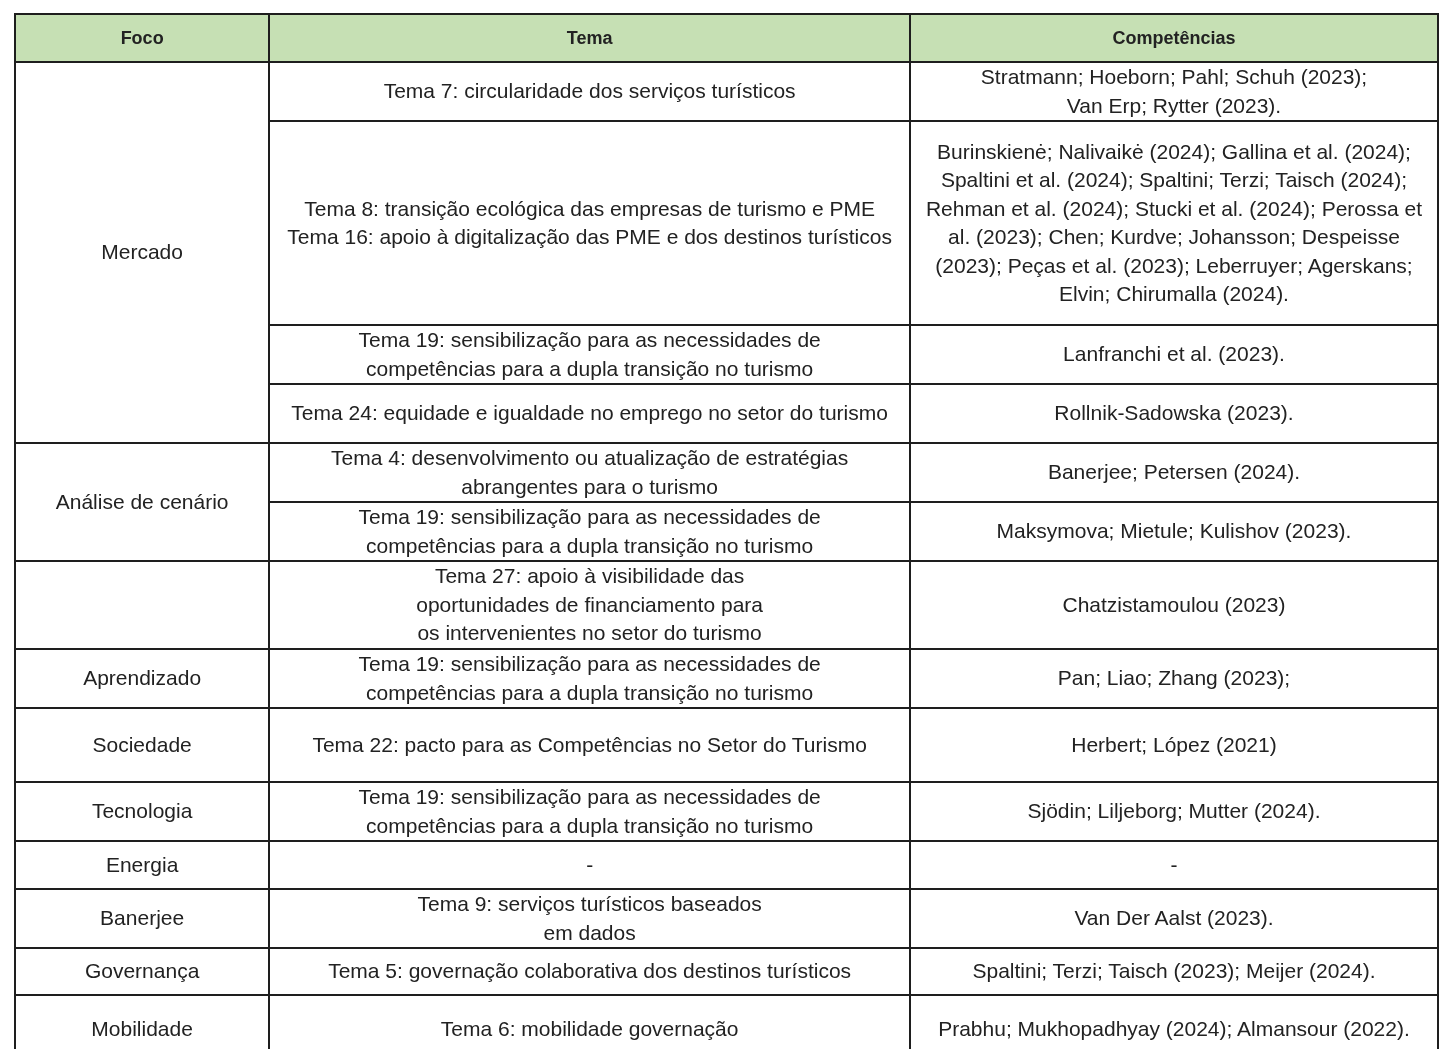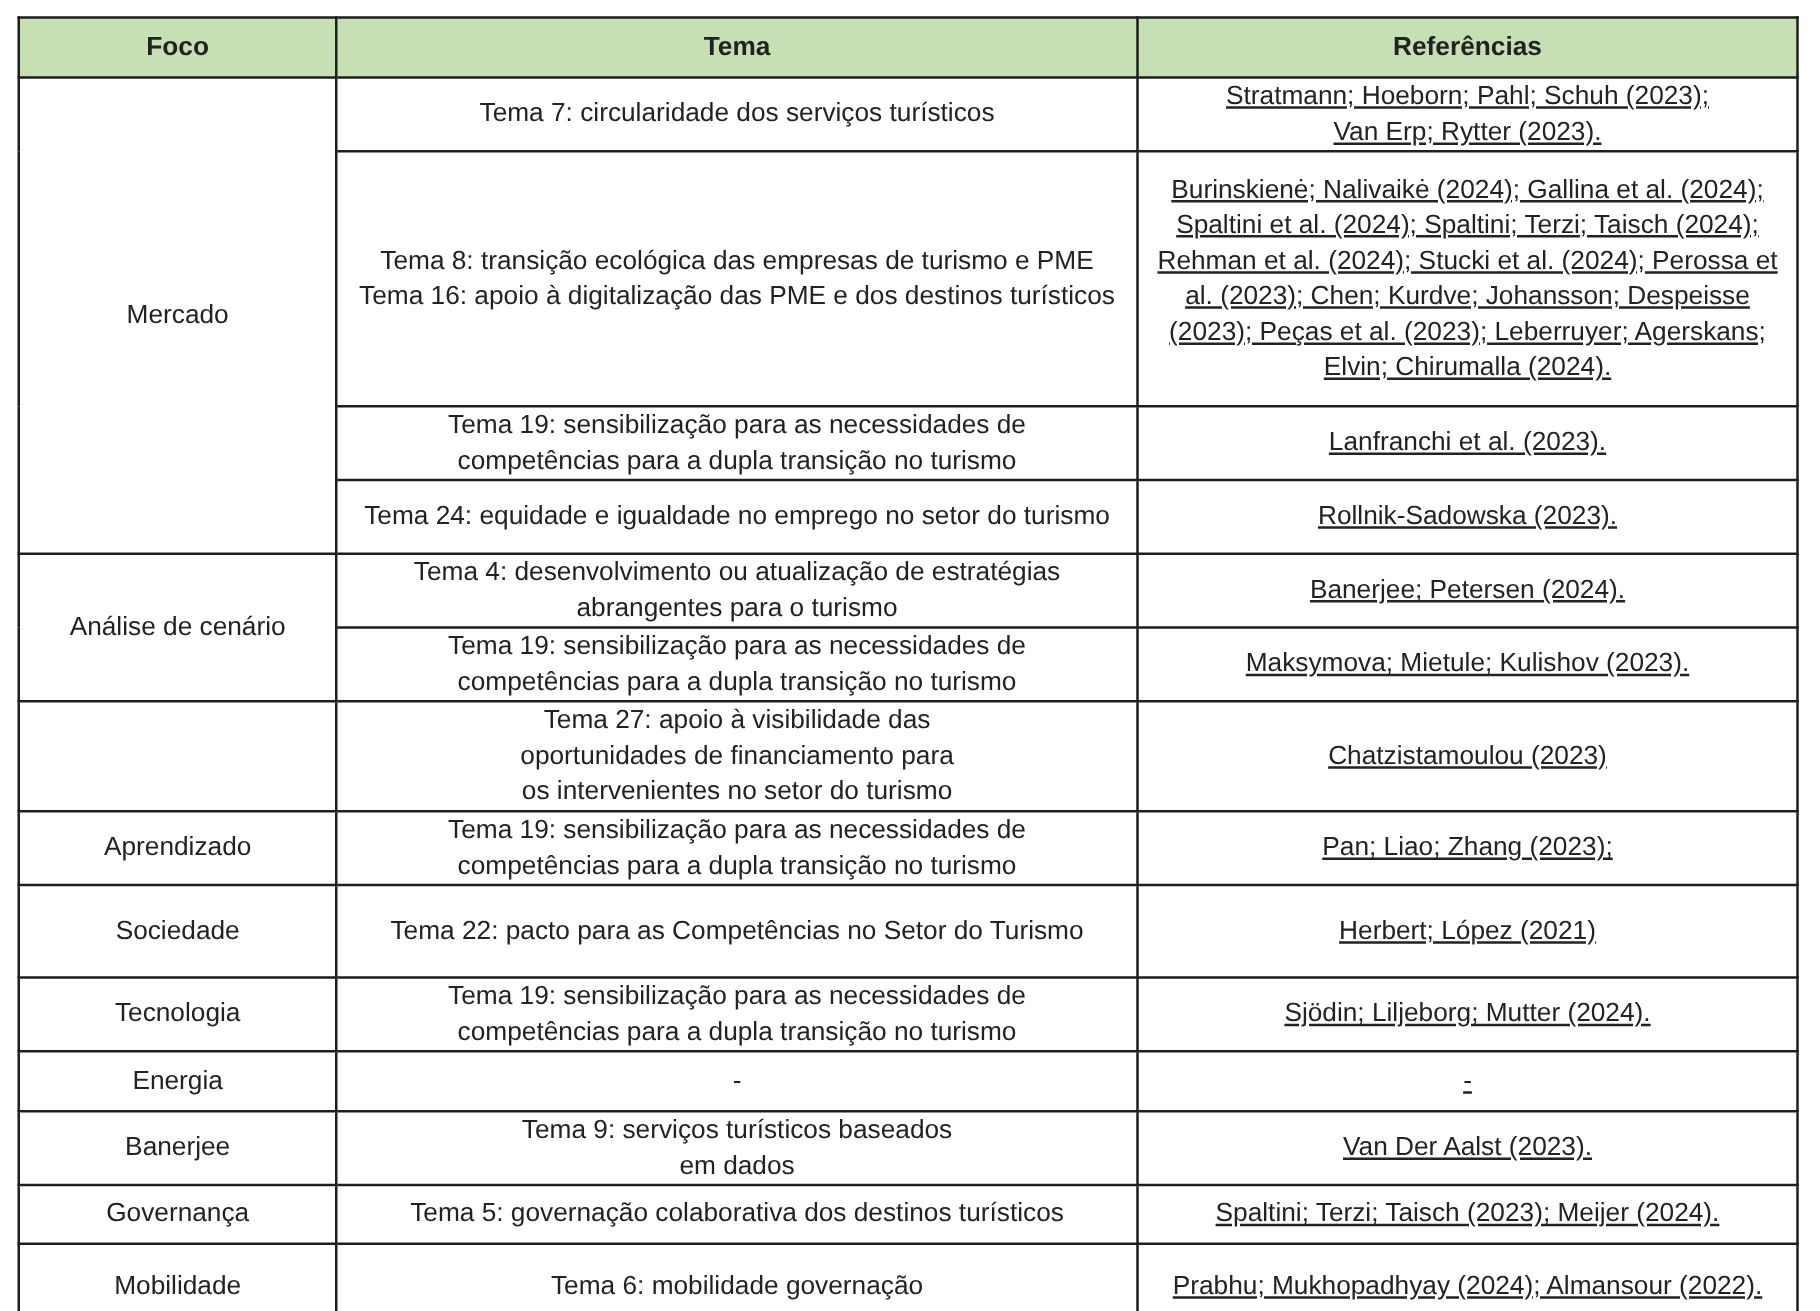--- a/index.html
+++ b/index.html
@@ -2,41 +2,41 @@
 <html><head>
 <meta charset="utf-8">
 <style>
   html, body { margin: 0; padding: 0; background: #ffffff; }
   body { width: 1456px; height: 1049px; position: relative; overflow: hidden;
          font-family: "Liberation Sans", "DejaVu Sans", sans-serif; color: #222222; }
   table { position: absolute; left: 14px; top: 13px; border-collapse: collapse;
           table-layout: fixed; width: 1425px; }
   td, th { border: 2px solid #1e1e1e; text-align: center; vertical-align: middle;
            font-size: 21px; line-height: 28.5px; padding: 0 6px; font-weight: normal; }
-  th { background: #c6e0b4; font-weight: bold; height: 46px; font-size: 21px; }
+  th { background: #c6e0b4; font-weight: bold; height: 46px; font-size: 18px; }
   .c1 { width: 248px; }
   .c2 { width: 625px; }
   .c3 { width: 515px; }
-  .ref { padding: 0 4px; text-decoration: underline; }
+  .ref { padding: 0 4px; }
   .ln { display: block; }
 </style>
 </head>
 <body>
 
 <table>
   <colgroup>
       <col class="c1">
       <col class="c2">
       <col class="c3">
     </colgroup>
   <thead>
     <tr>
       <th>Foco</th>
       <th>Tema</th>
-      <th>Referências</th>
+      <th>Competências</th>
     </tr>
   </thead>
   <tbody>
     <tr style="height:59px">
       <td rowspan="4">Mercado</td>
       <td>
           <span class="ln">Tema 7: circularidade dos serviços turísticos</span>
         </td>
       <td class="ref">
           <span class="ln">Stratmann; Hoeborn; Pahl; Schuh (2023);</span>

